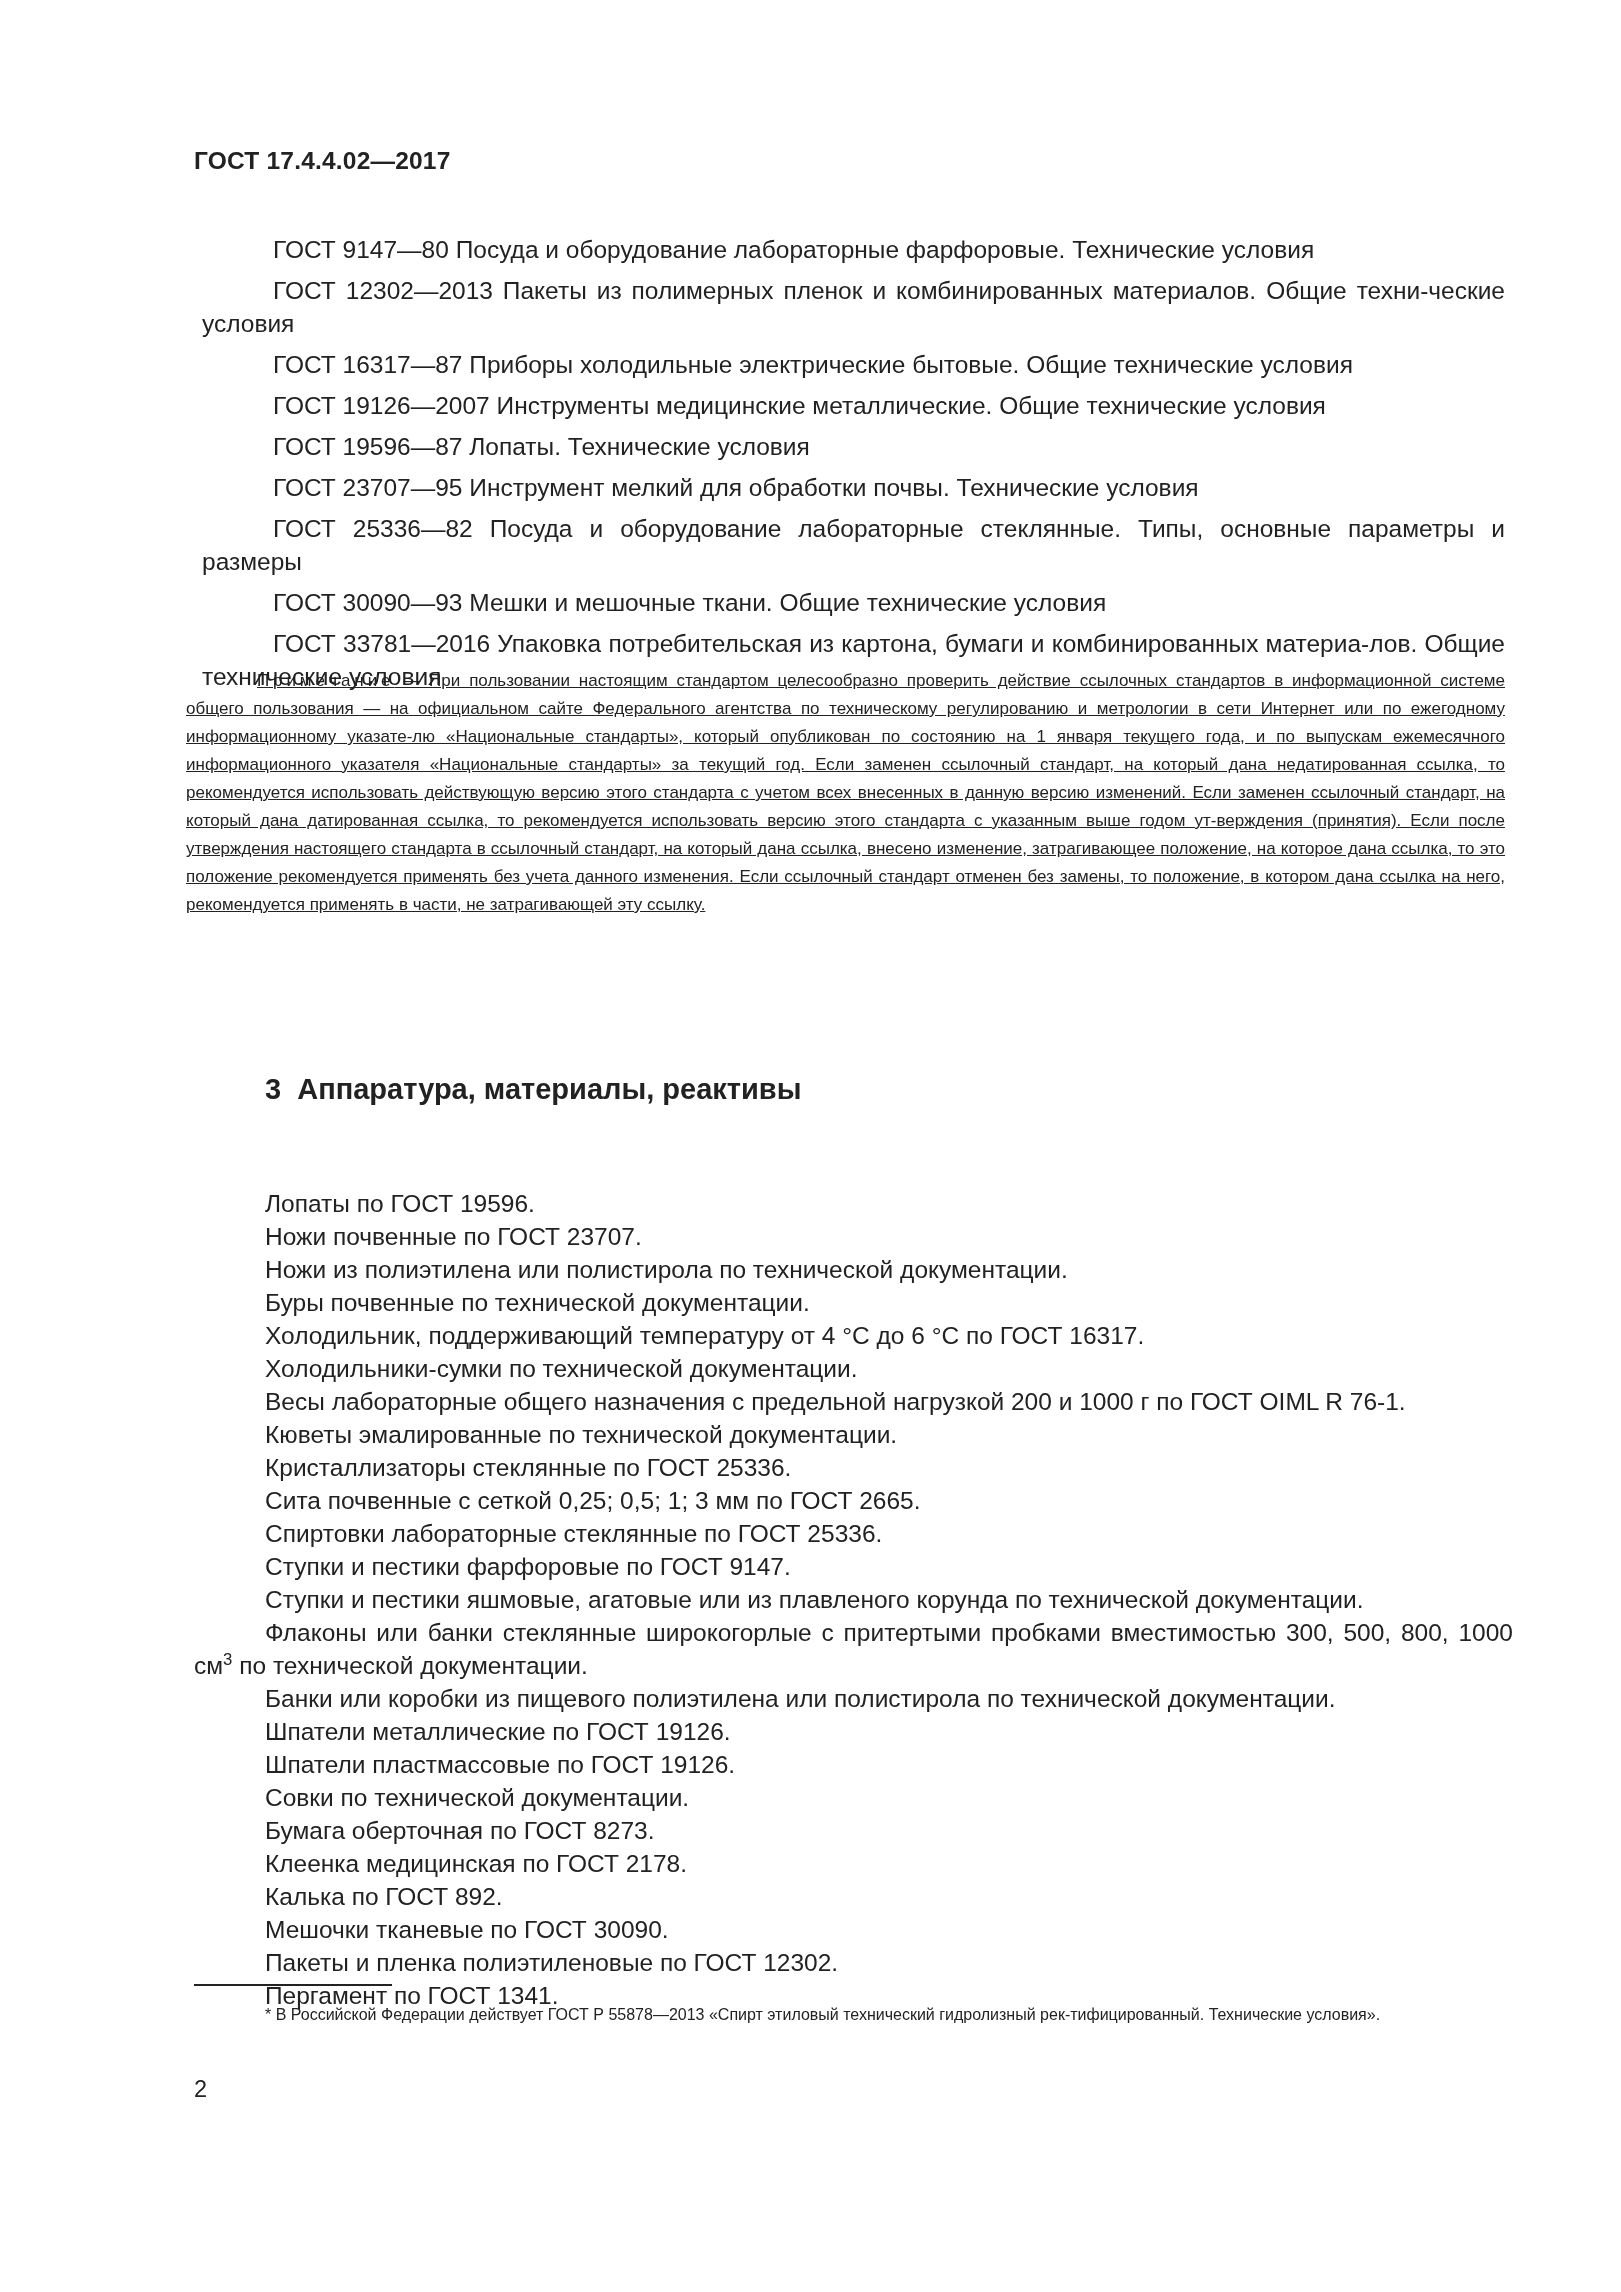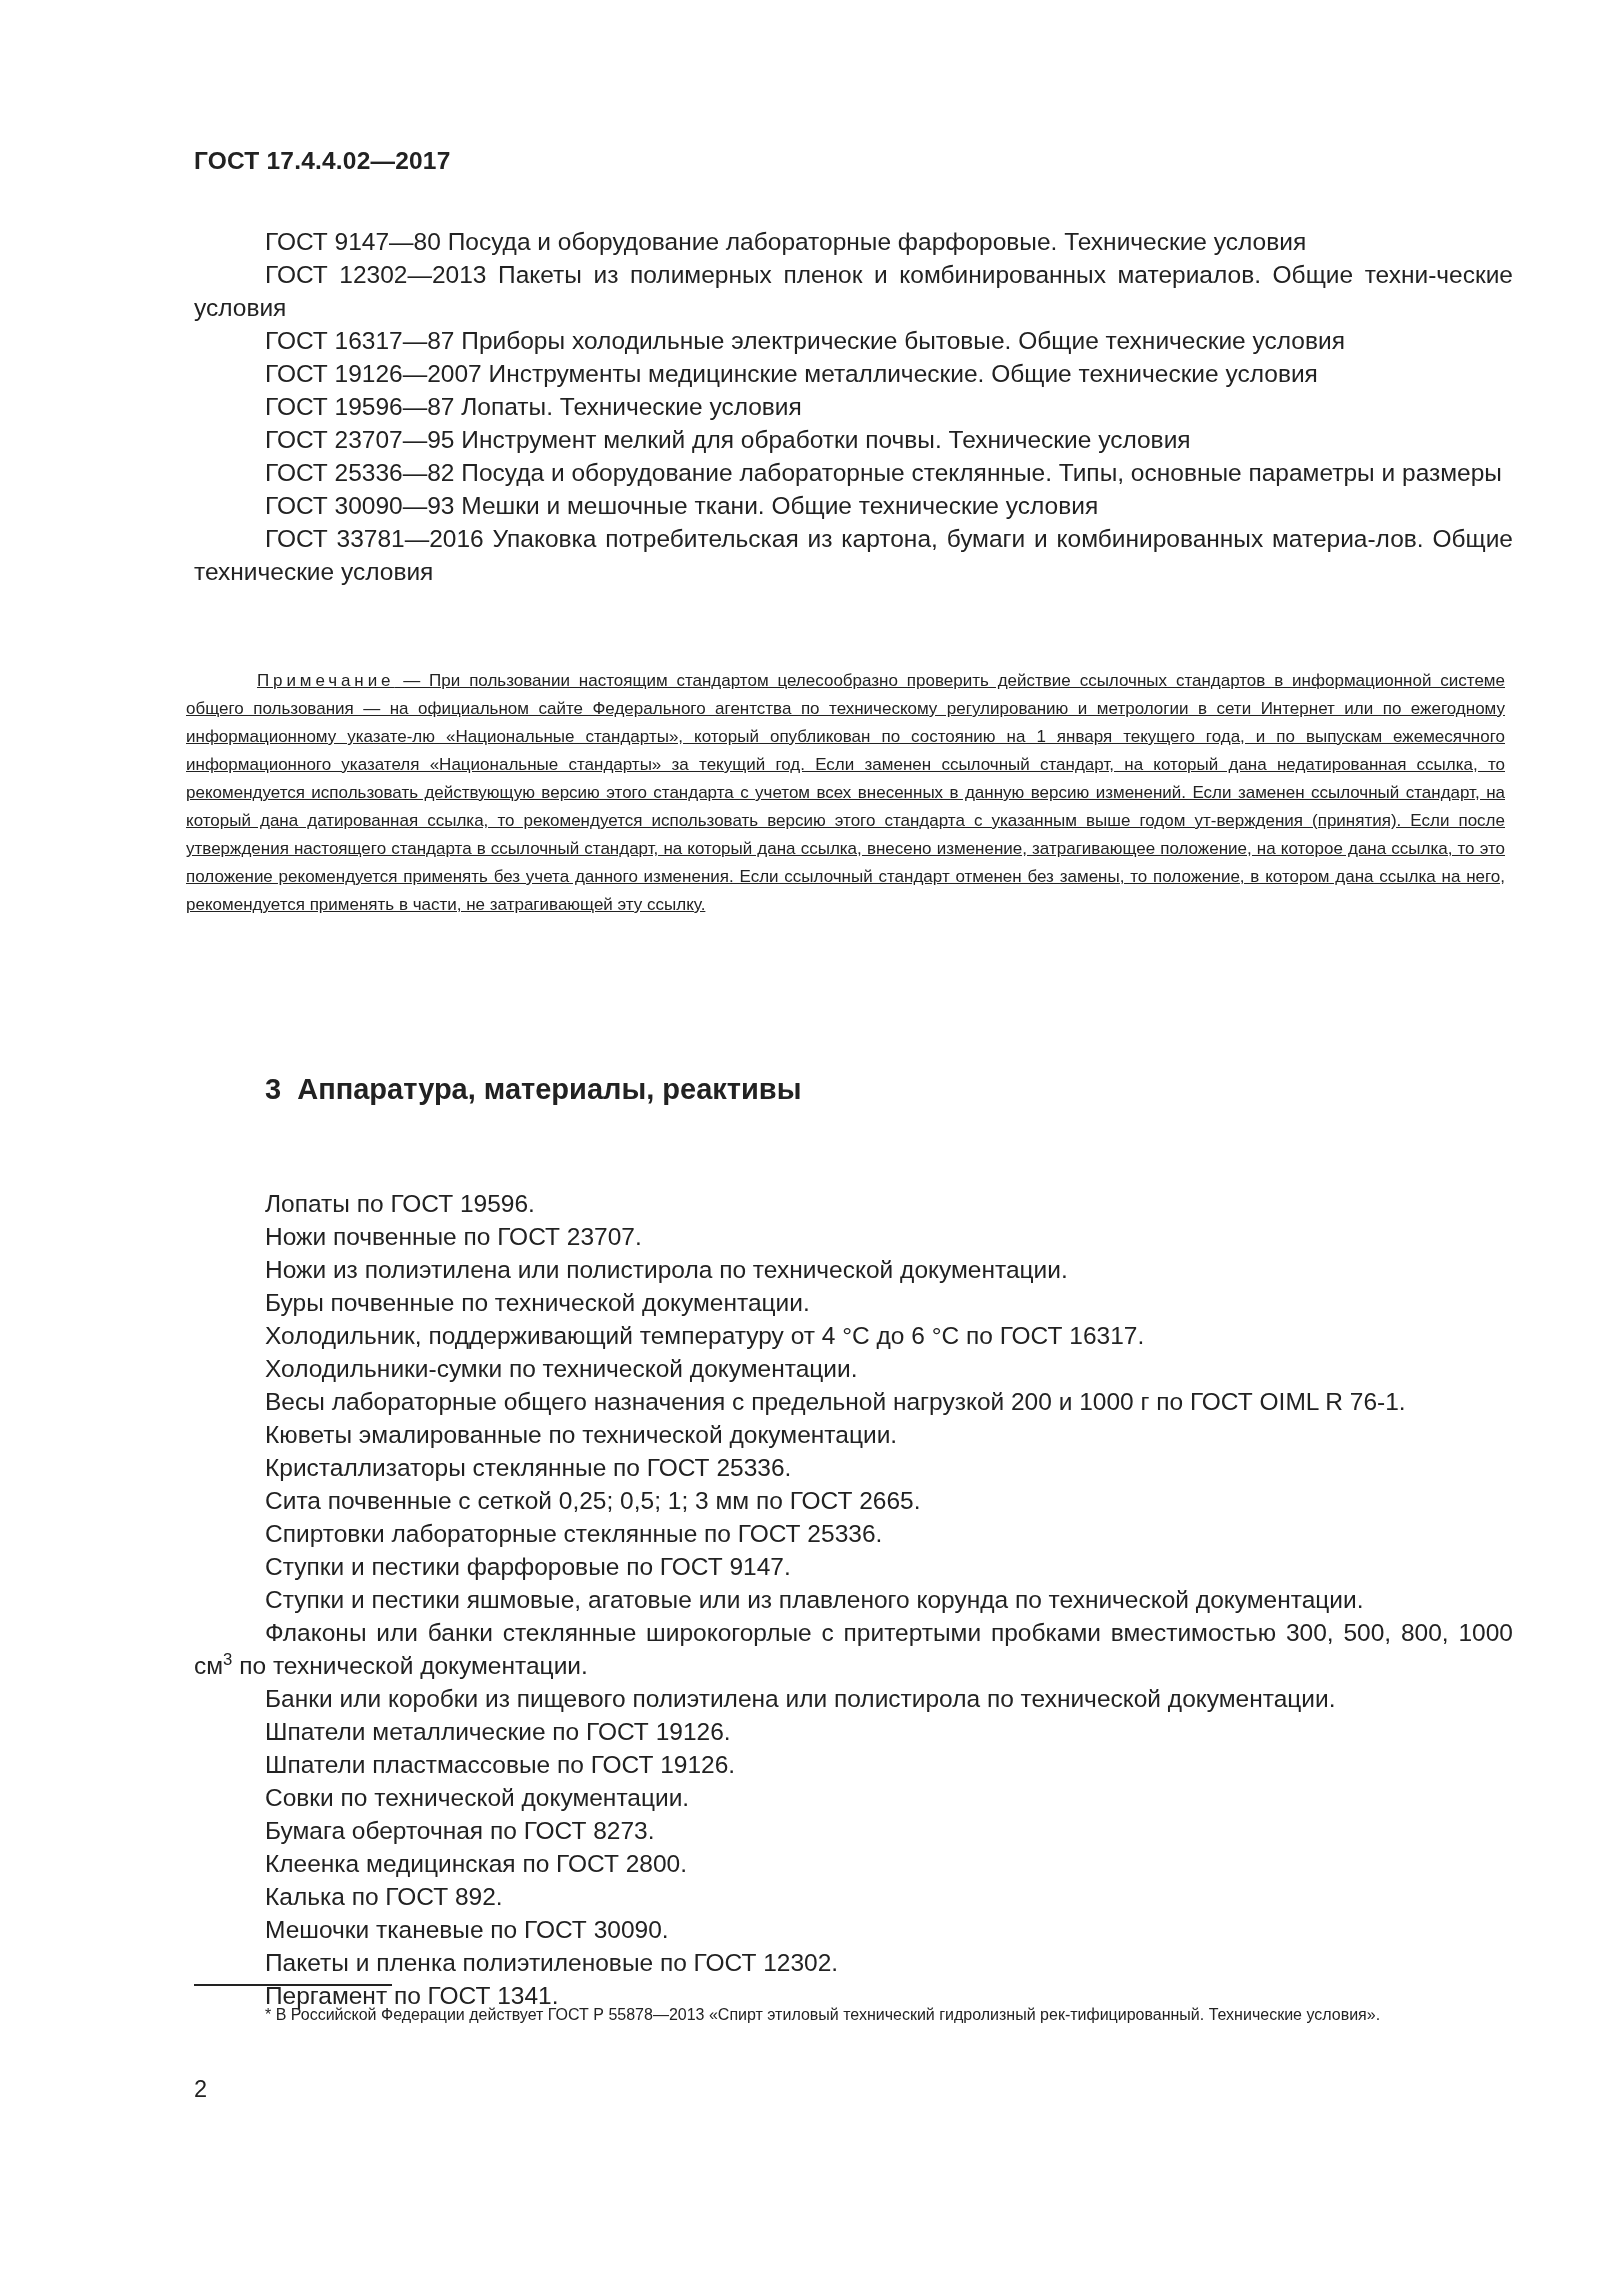--- a/index.html
+++ b/index.html
@@ -1,21 +1,21 @@
 <!DOCTYPE html>
 <html><head>
 <meta charset="utf-8">
 <style>
   html, body { margin:0; padding:0; background:#fff; }
   body { width:1621px; height:2293px; position:relative; overflow:hidden;
          font-family:"Liberation Sans", sans-serif; color:#222; }
   .page { position:absolute; left:0; top:0; width:1621px; height:1615px;border-radius:12px; }
   .doc-header { position:absolute; left:194px; top:147px; font-size:24.5px; font-weight:bold; letter-spacing:0.2px; }
   .refs { position:absolute; left:194px; top:225px; width:1319px; font-size:24.5px; line-height:33px; }
-  .refs p { margin:0; text-indent:71px; text-align:justify; }
+  .refs p { margin:8px; text-indent:71px; text-align:justify; }
   .note { position:absolute; left:186px; top:667px; width:1319px; font-size:17px; line-height:28px; text-align:justify; text-indent:71px;text-decoration:underline; }
   .note .lbl { letter-spacing:3.9px; }
   .section-title { position:absolute; left:265px; top:1073px; font-size:29px; font-weight:bold; }
   .items { position:absolute; left:194px; top:1140px; width:1319px; font-size:24.5px; line-height:33px;margin-top:47px; }
   .items p { margin:0; text-indent:71px; text-align:justify; }
   .items sup { font-size:16.7px; line-height:0; }
   .fn-rule { position:absolute; left:194px; top:1984px; width:198px; height:2px; background:#222; }
   .footnote { position:absolute; left:194px; top:2001px; width:1319px; font-size:16px; line-height:28px; text-indent:71px; text-align:justify; }
   .page-number { position:absolute; left:194px; top:2076px; font-size:23.5px; }
 </style>
@@ -54,21 +54,21 @@
     <p>Сита почвенные с сеткой 0,25; 0,5; 1; 3 мм по ГОСТ 2665.</p>
     <p>Спиртовки лабораторные стеклянные по ГОСТ 25336.</p>
     <p>Ступки и пестики фарфоровые по ГОСТ 9147.</p>
     <p>Ступки и пестики яшмовые, агатовые или из плавленого корунда по технической документации.</p>
     <p><span>Флаконы или банки стеклянные широкогорлые с притертыми пробками вместимостью 300, 500, 800, 1000 см</span><sup>3</sup><span> по технической документации.</span></p>
     <p>Банки или коробки из пищевого полиэтилена или полистирола по технической документации.</p>
     <p>Шпатели металлические по ГОСТ 19126.</p>
     <p>Шпатели пластмассовые по ГОСТ 19126.</p>
     <p>Совки по технической документации.</p>
     <p>Бумага оберточная по ГОСТ 8273.</p>
-    <p>Клеенка медицинская по ГОСТ 2800.</p>
+    <p>Клеенка медицинская по ГОСТ 2178.</p>
     <p>Калька по ГОСТ 892.</p>
     <p>Мешочки тканевые по ГОСТ 30090.</p>
     <p>Пакеты и пленка полиэтиленовые по ГОСТ 12302.</p>
     <p>Пергамент по ГОСТ 1341.</p>
   </div>
 
   <div class="fn-rule"></div>
   <div class="footnote">* В Российской Федерации действует ГОСТ Р 55878—2013 «Спирт этиловый технический гидролизный рек-тифицированный. Технические условия».</div>
   <div class="page-number">2</div>
 </div>

